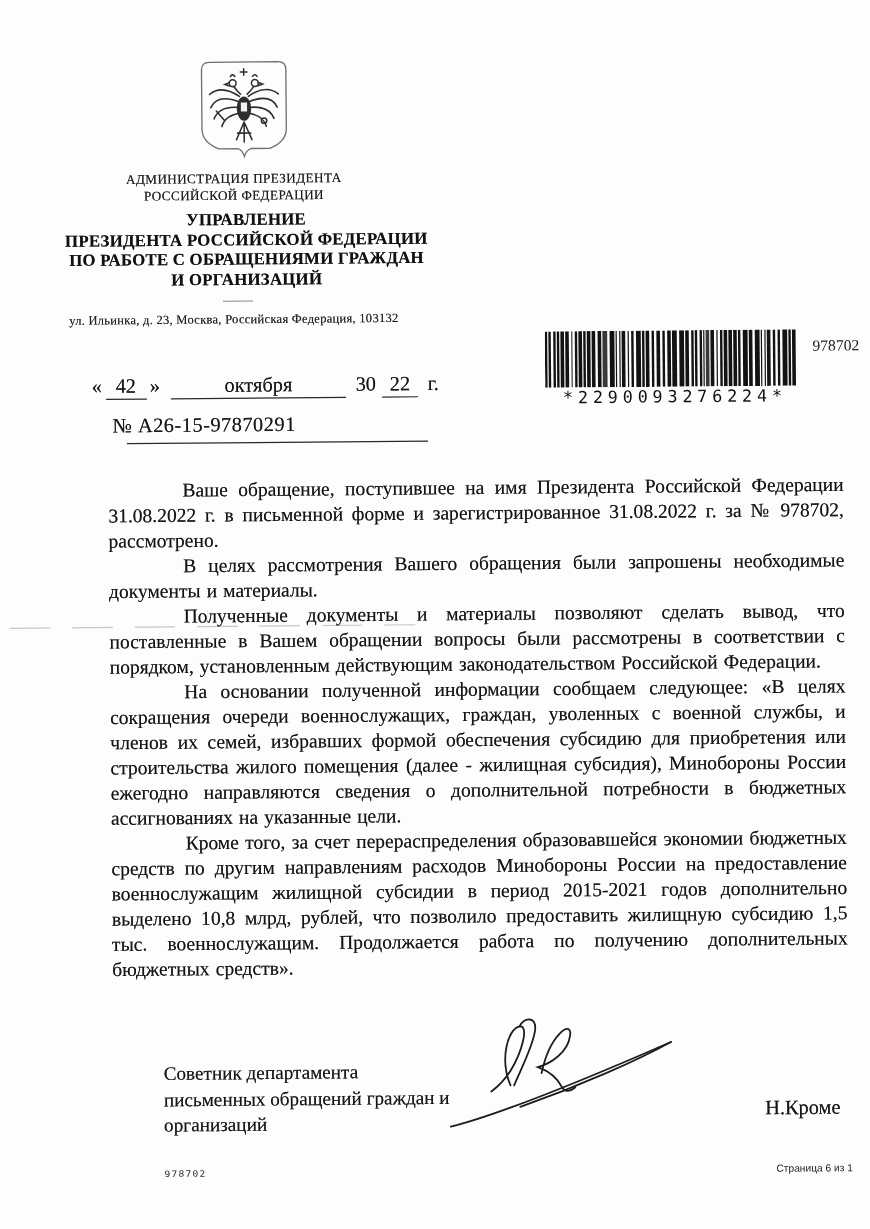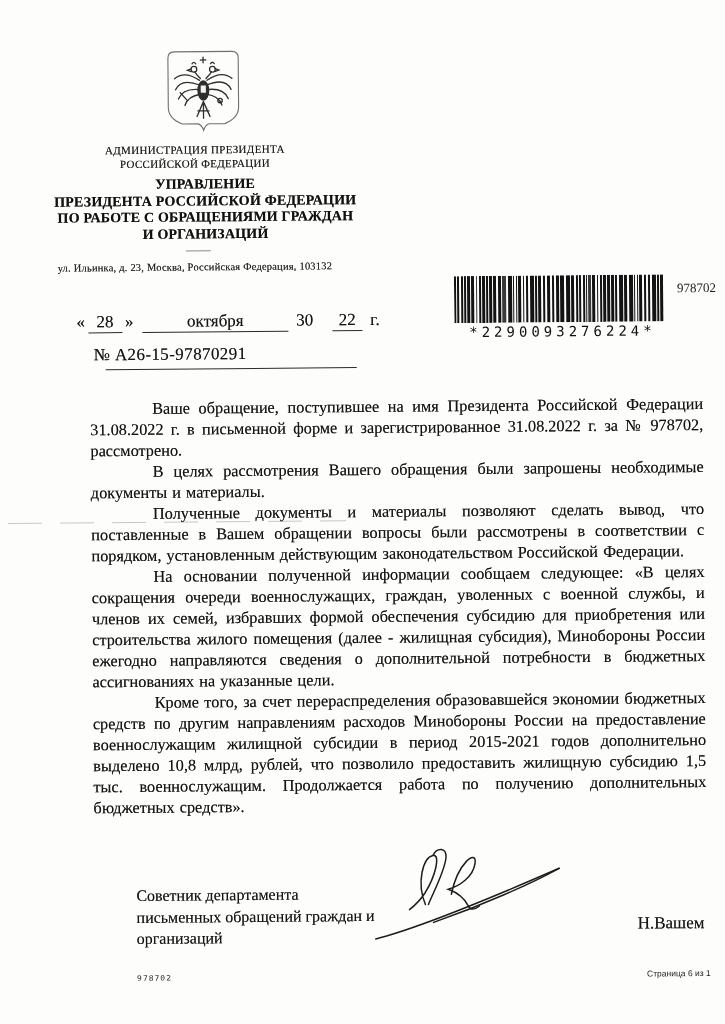--- a/index.html
+++ b/index.html
@@ -45,21 +45,21 @@
     font-size:14px; letter-spacing:4px; color:#111; white-space:nowrap;
   }
   .bc-number { position:absolute; left:679px; top:283px; font-size:13px; color:#222; }
 
   
   .date-line { position:absolute; left:78px; top:310px; font-size:17px; white-space:nowrap; }
   .date-line .u { display:inline-block; text-align:center; border-bottom:1px solid #2a2a2a; }
   .u-day   { width:34px; margin:0 3px; }
   .u-month { width:146px; margin-left:9px; }
   .d-cent  { margin-left:8px; }
-  .u-year  { width:30px; margin-left:19px; }
+  .u-year  { width:30px; margin-left:5px; }
   .d-g     { margin-left:8px; }
   .doc-num { position:absolute; left:95px; top:343px; font-size:17px; letter-spacing:.4px; }
   .doc-num-line { position:absolute; left:107px; top:367px; width:251px; height:1px; background:#2a2a2a; }
 
   
   .fold-line {
     position:absolute; left:8px; top:520px; width:338px; height:1px; opacity:.55;
     background:repeating-linear-gradient(90deg,#9b9b9b 0 34px,rgba(155,155,155,0) 34px 52px);
   }
 
@@ -145,21 +145,21 @@
 
     <div class="address ink">ул. Ильинка, д. 23, Москва, Российская Федерация, 103132</div>
 
     <div class="barcode-wrap">
       <div class="bars"><i style="width:2px;margin-right:1px"></i><i style="width:2px;margin-right:2px"></i><i style="width:2px;margin-right:1px"></i><i style="width:2px;margin-right:1px"></i><i style="width:3px;margin-right:1px"></i><i style="width:3px;margin-right:2px"></i><i class="lt" style="width:1px;margin-right:2px"></i><i style="width:2px;margin-right:1px"></i><i style="width:3px;margin-right:1px"></i><i style="width:2px;margin-right:1px"></i><i style="width:3px;margin-right:1px"></i><i style="width:3px;margin-right:2px"></i><i style="width:3px;margin-right:1px"></i><i class="lt" style="width:4px;margin-right:2px"></i><i style="width:4px;margin-right:1px"></i><i style="width:1px;margin-right:2px"></i><i style="width:1px;margin-right:1px"></i><i style="width:3px;margin-right:2px"></i><i style="width:1px;margin-right:2px"></i><i style="width:2px;margin-right:2px"></i><i style="width:4px;margin-right:1px"></i><i style="width:2px;margin-right:1px"></i><i style="width:3px;margin-right:2px"></i><i style="width:2px;margin-right:2px"></i><i style="width:3px;margin-right:2px"></i><i style="width:2px;margin-right:2px"></i><i style="width:3px;margin-right:1px"></i><i style="width:4px;margin-right:2px"></i><i style="width:4px;margin-right:1px"></i><i style="width:3px;margin-right:2px"></i><i style="width:2px;margin-right:1px"></i><i style="width:2px;margin-right:2px"></i><i style="width:2px;margin-right:1px"></i><i style="width:1px;margin-right:1px"></i><i class="lt" style="width:3px;margin-right:1px"></i><i style="width:3px;margin-right:2px"></i><i style="width:1px;margin-right:2px"></i><i style="width:2px;margin-right:1px"></i><i style="width:3px;margin-right:1px"></i><i style="width:3px;margin-right:1px"></i><i style="width:3px;margin-right:1px"></i><i style="width:2px;margin-right:2px"></i><i style="width:4px;margin-right:1px"></i><i style="width:3px;margin-right:2px"></i><i style="width:4px;margin-right:1px"></i><i style="width:1px;margin-right:2px"></i><i style="width:1px;margin-right:1px"></i><i style="width:3px;margin-right:2px"></i><i style="width:2px;margin-right:2px"></i><i style="width:2px;margin-right:2px"></i><i style="width:4px;margin-right:1px"></i><i style="width:2px;margin-right:1px"></i><i style="width:3px;margin-right:2px"></i></div>
       <div class="bc-text">*2290093276224*</div>
     </div>
     <div class="bc-number">978702</div>
 
     <div class="date-line ink">
-      <span>«</span><span class="u u-day">28</span><span>»</span><span class="u u-month">октября</span><span class="d-cent">30</span><span class="u u-year">22</span><span class="d-g">г.</span>
+      <span>«</span><span class="u u-day">42</span><span>»</span><span class="u u-month">октября</span><span class="d-cent">30</span><span class="u u-year">22</span><span class="d-g">г.</span>
     </div>
 
     <div class="doc-num ink">№ А26-15-97870291</div>
     <div class="doc-num-line"></div>
 
     <div class="fold-line"></div>
 
     <div class="body-text ink">
       <p>Ваше обращение,  поступившее на имя Президента Российской Федерации 31.08.2022 г. в письменной форме и зарегистрированное 31.08.2022 г. за № 978702, рассмотрено.</p>
       <p>В целях рассмотрения Вашего обращения были запрошены необходимые документы и материалы.</p>
@@ -179,19 +179,19 @@
         <g fill="none" stroke="#1d1d1d" stroke-width="1.5" stroke-linecap="round">
           <path d="M4 96 C46 86 120 56 188 27"></path>
           <path d="M62 80 C112 63 160 42 188 27"></path>
           <path d="M54 62 C45 40 52 15 62 13 C70 12 64 34 54 50 C48 59 42 64 38 67"></path>
           <path d="M62 13 C66 5 76 5 75 15 C74 28 62 50 57 62"></path>
           <path d="M80 52 C87 20 106 7 104 21 C102 35 88 44 77 47 C85 50 93 56 97 64 C99 68 103 68 108 64"></path>
         </g>
       </svg>
     </div>
 
-    <div class="sig-name ink">Н.Вашем</div>
+    <div class="sig-name ink">Н.Кроме</div>
 
     <div class="footer-code">978702</div>
     <div class="footer-page">Страница 6 из 1</div>
 
   </div>
 </div>
 
 </body></html>

